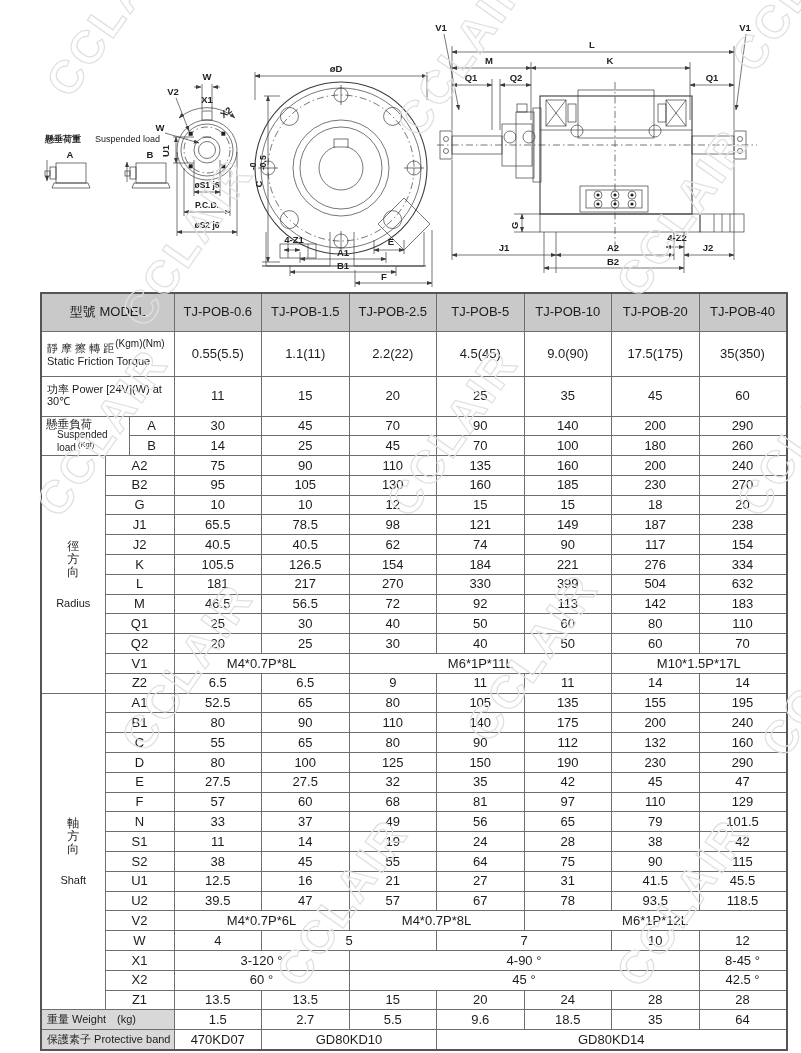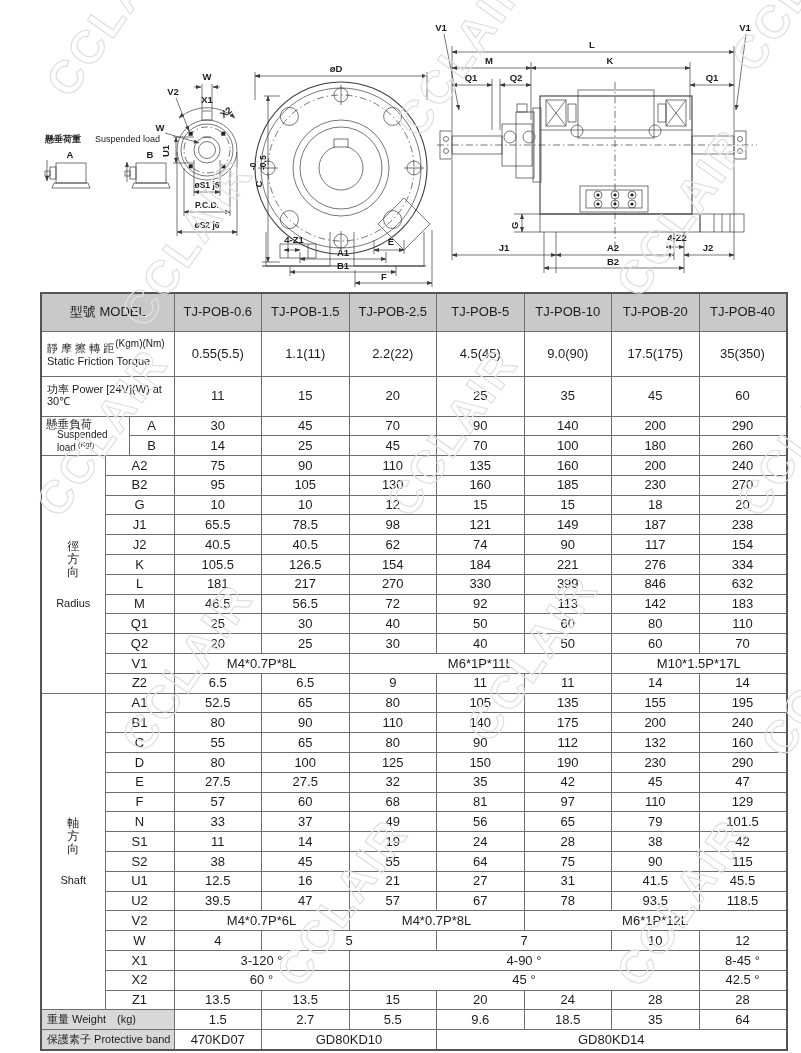--- a/index.html
+++ b/index.html
@@ -422,21 +422,21 @@
           <td class="val">276</td>
           <td class="val">334</td>
         </tr>
         <tr class="r-std">
           <td class="sublabel" colspan="2">L</td>
           <td class="val">181</td>
           <td class="val">217</td>
           <td class="val">270</td>
           <td class="val">330</td>
           <td class="val">399</td>
-          <td class="val">846</td>
+          <td class="val">504</td>
           <td class="val">632</td>
         </tr>
         <tr class="r-std">
           <td class="sublabel" colspan="2">M</td>
           <td class="val">46.5</td>
           <td class="val">56.5</td>
           <td class="val">72</td>
           <td class="val">92</td>
           <td class="val">113</td>
           <td class="val">142</td>

